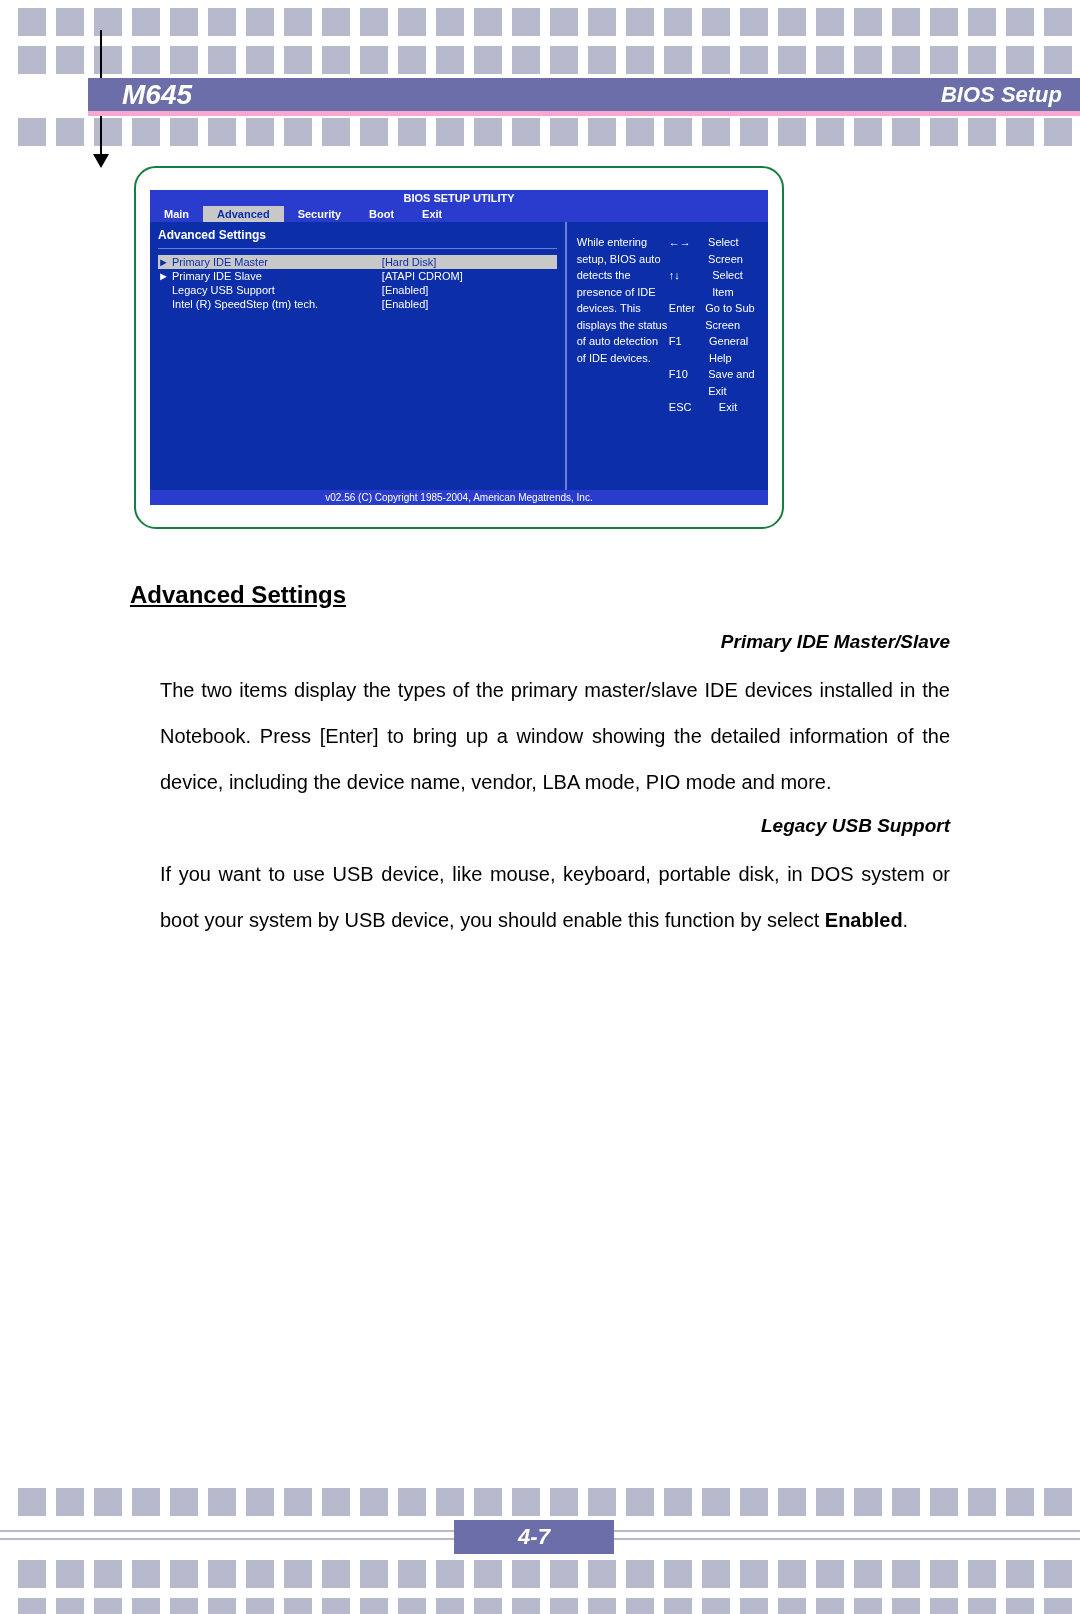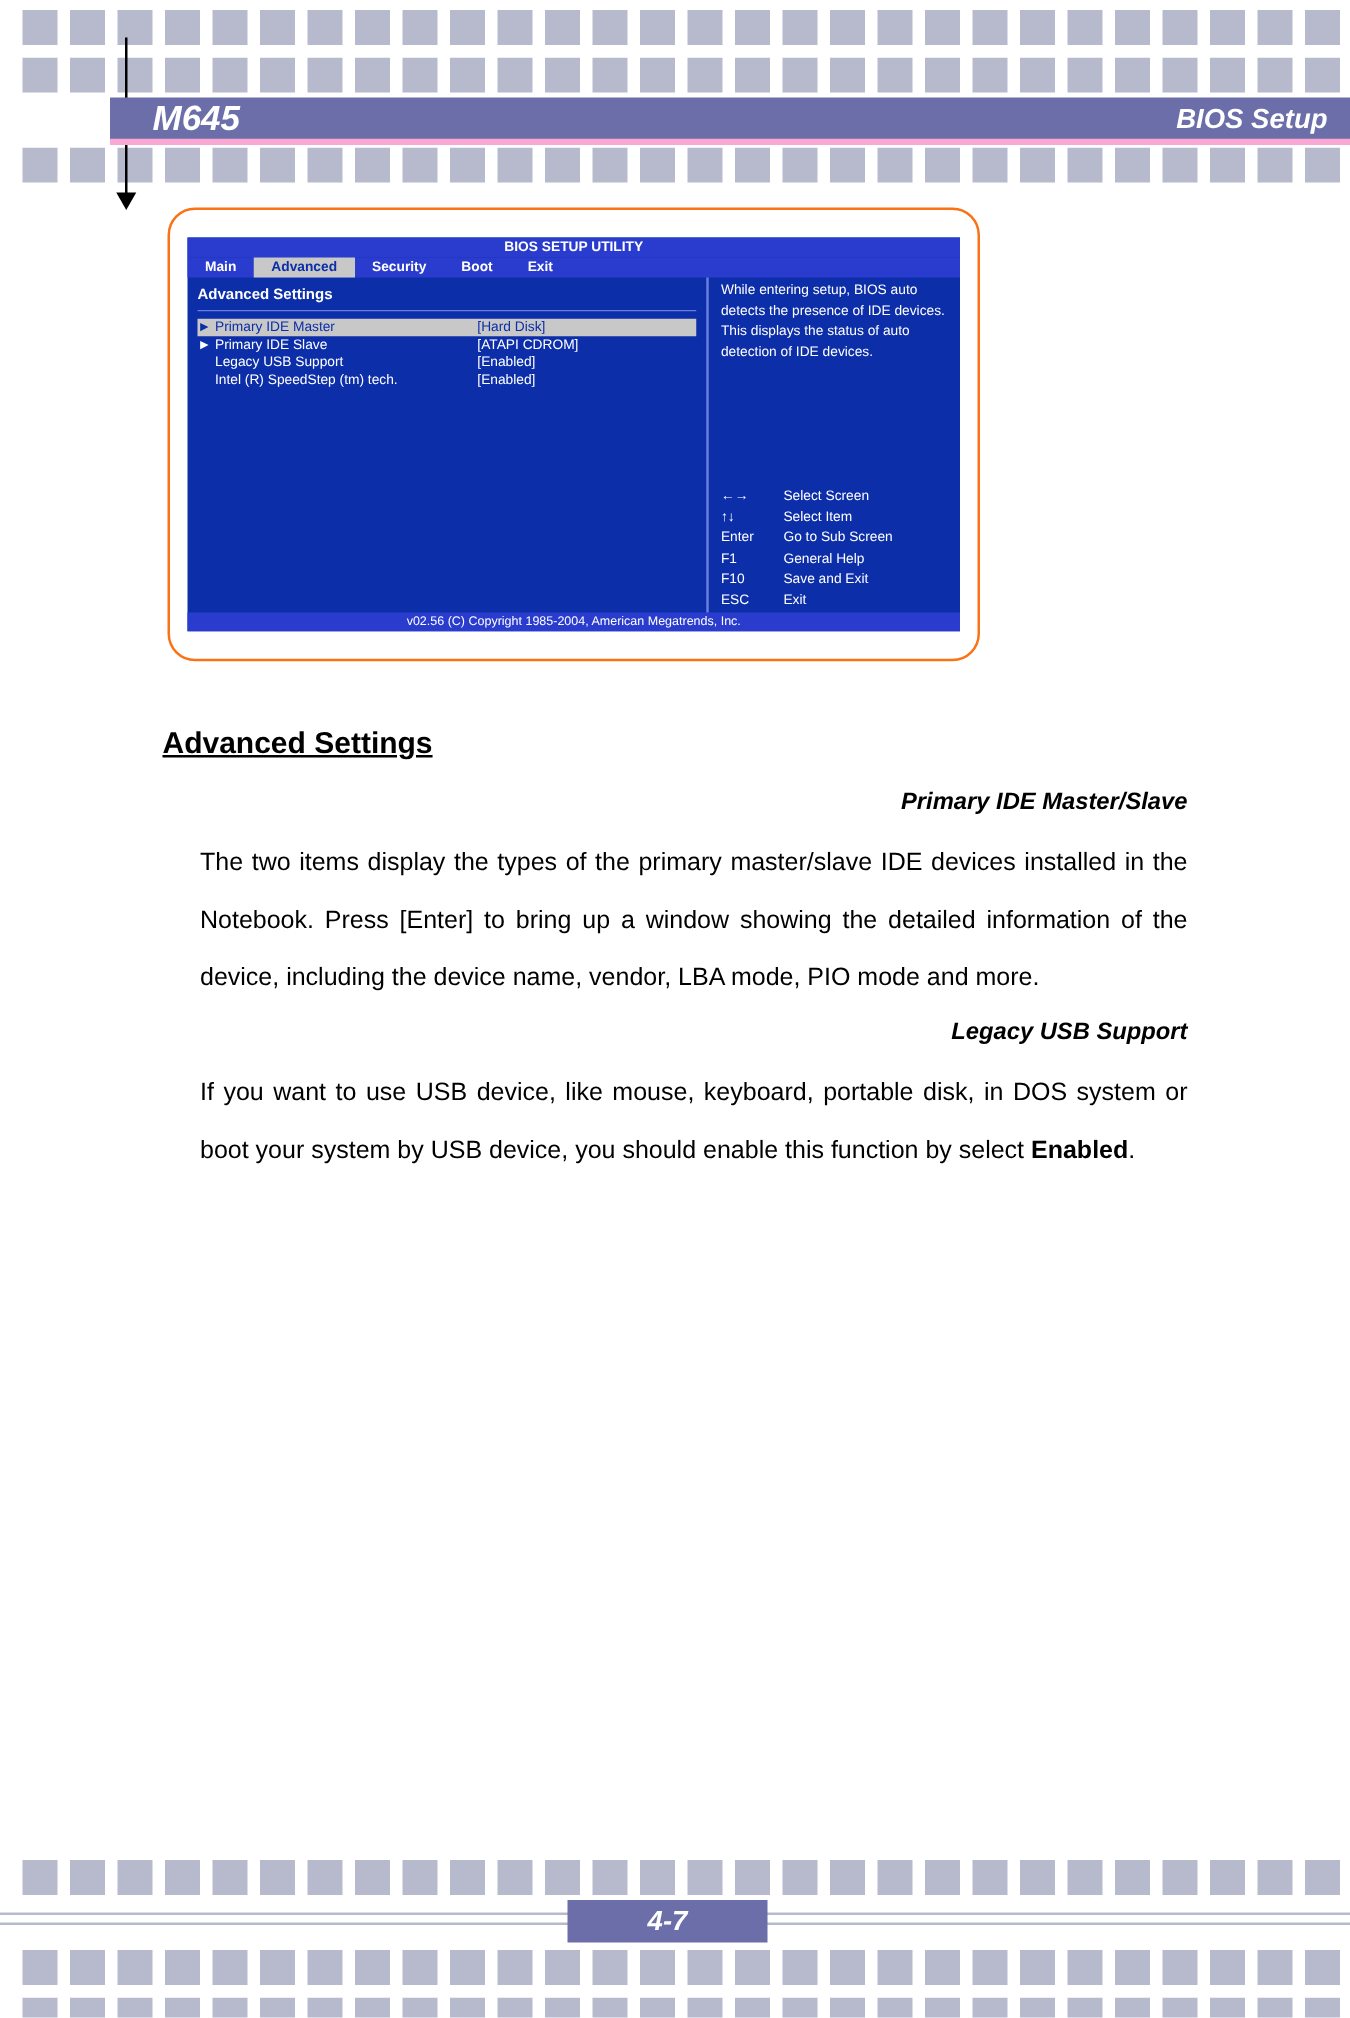--- a/index.html
+++ b/index.html
@@ -75,21 +75,21 @@
     width: 820px;
   }
   .h1 {
     font-size: 34px; font-weight: bold; color: #000;
     margin-bottom: 26px;
   }
   
   .bios-frame {
     width: 650px;
     margin-left: 4px;
-    border: 2px solid #f97316;
+    border: 2px solid #15803d;
     border-radius: 22px;
     padding: 22px 14px;
     background: #fff;
   }
   .bios-screen {
     width: 100%;
     background: #0c2ea8;
     font-family: Tahoma, Arial, sans-serif;
     font-size: 12px;
     color: #fff;
@@ -131,25 +131,24 @@
     border-bottom: 1px solid #6a7de0;
     margin-bottom: 6px;
   }
   .bios-row { display: flex; padding: 1px 0; font-size: 11px; }
   .bios-row.hl { background: #c8c8c8; color: #0c2ea8; }
   .bios-row .arrow { width: 14px; }
   .bios-row .label { flex: 1.2; }
   .bios-row .val { flex: 1; }
   .bios-right {
     flex: 1;
-    padding: 2px 10px;
+    padding: 12px 10px;
     font-size: 11px;
     line-height: 1.5;
     display: flex;
-    flex-direction: column;
     justify-content: space-between;
   }
   .bios-help-keys { font-size: 11px; }
   .bios-help-keys .krow { display: flex; gap: 10px; }
   .bios-help-keys .k { width: 40px; color: #fff; }
   .bios-help-keys .d { color: #fff; }
   .bios-footer {
     background: #2a3cce;
     color: #fff;
     text-align: center;

